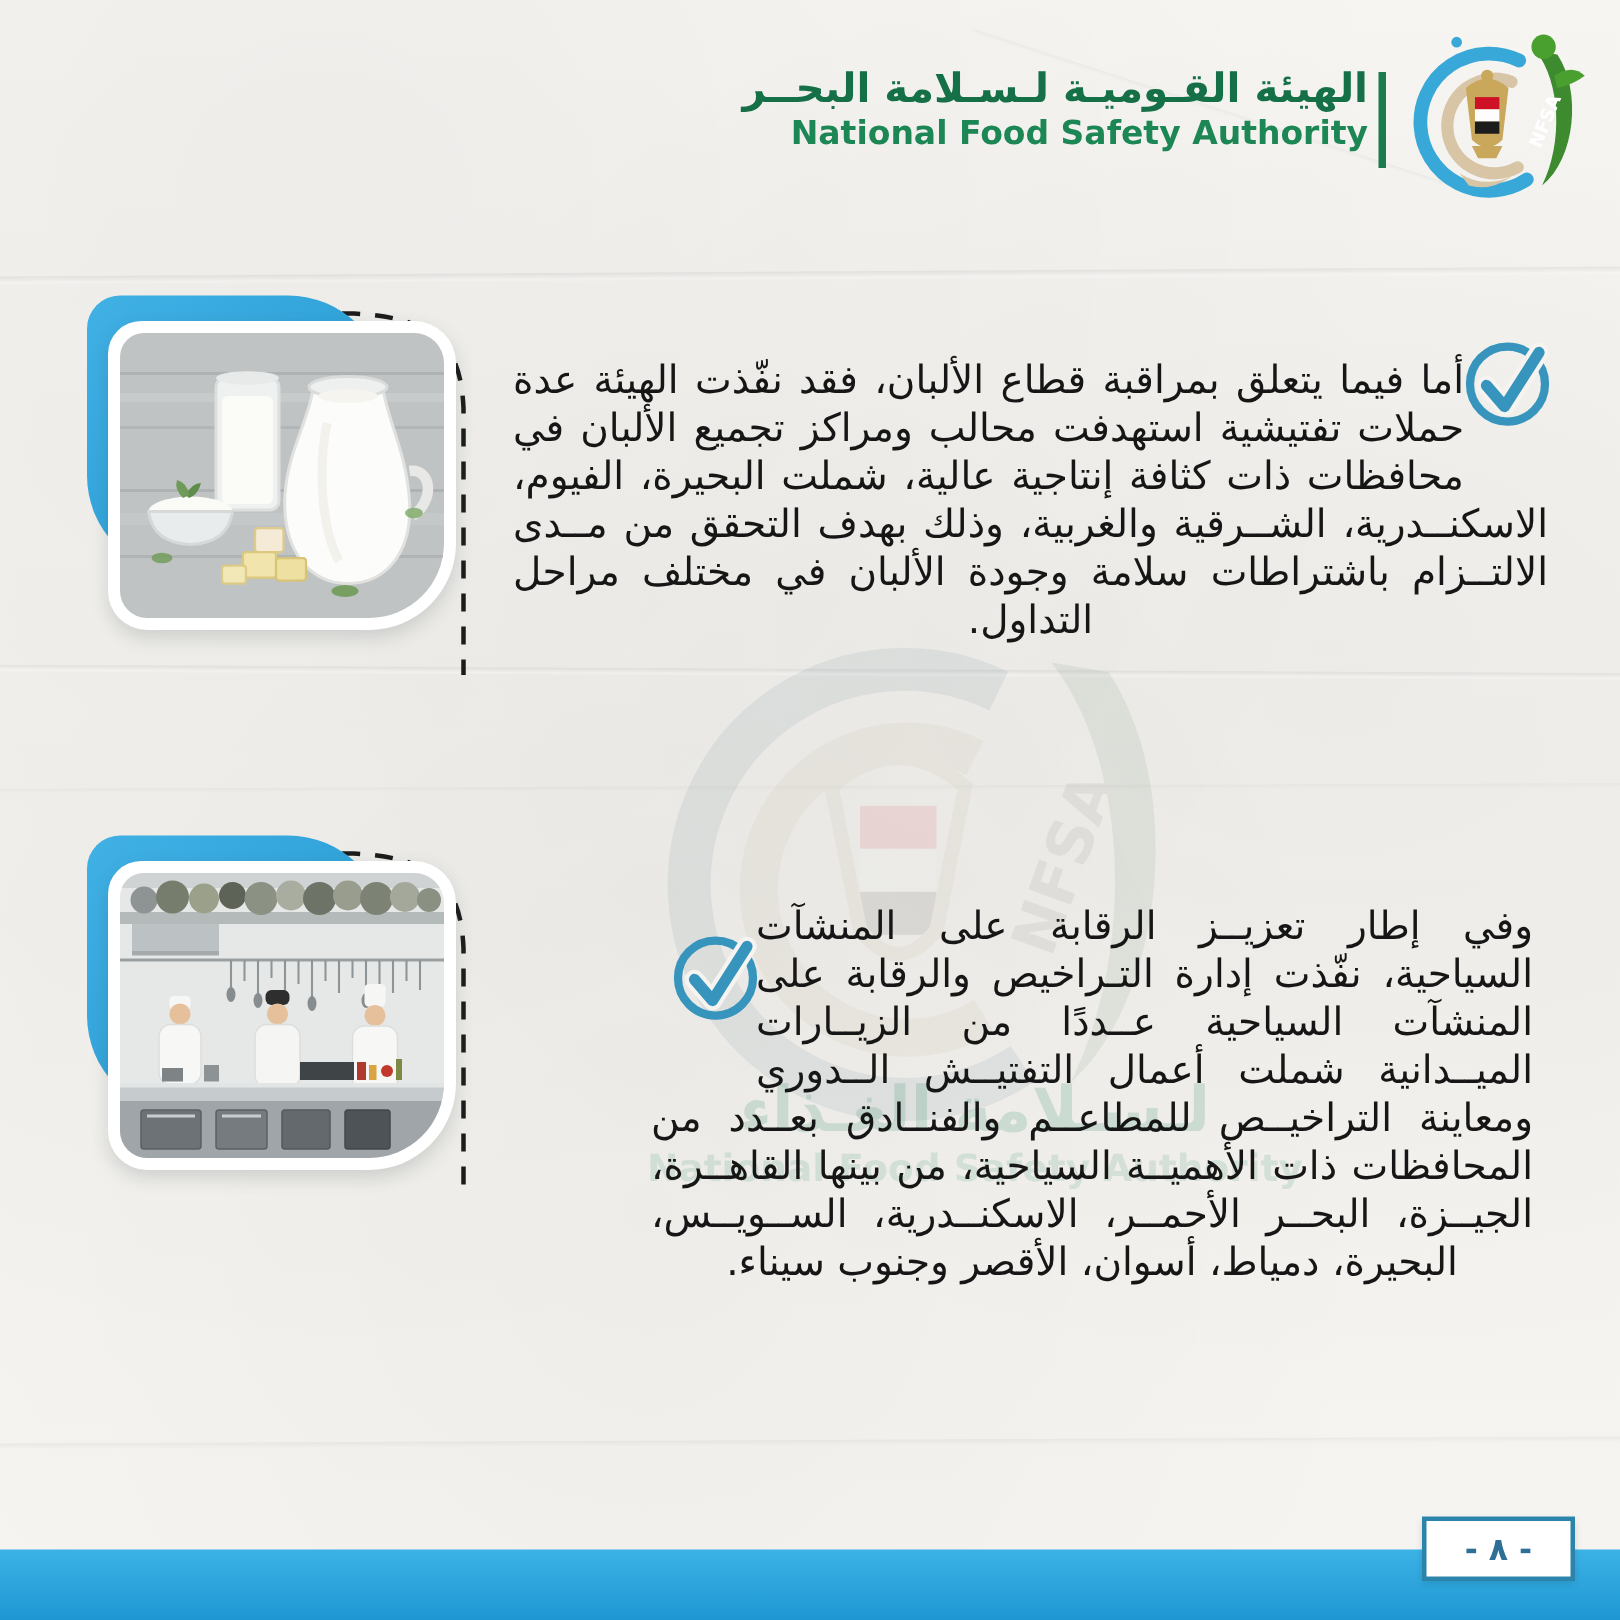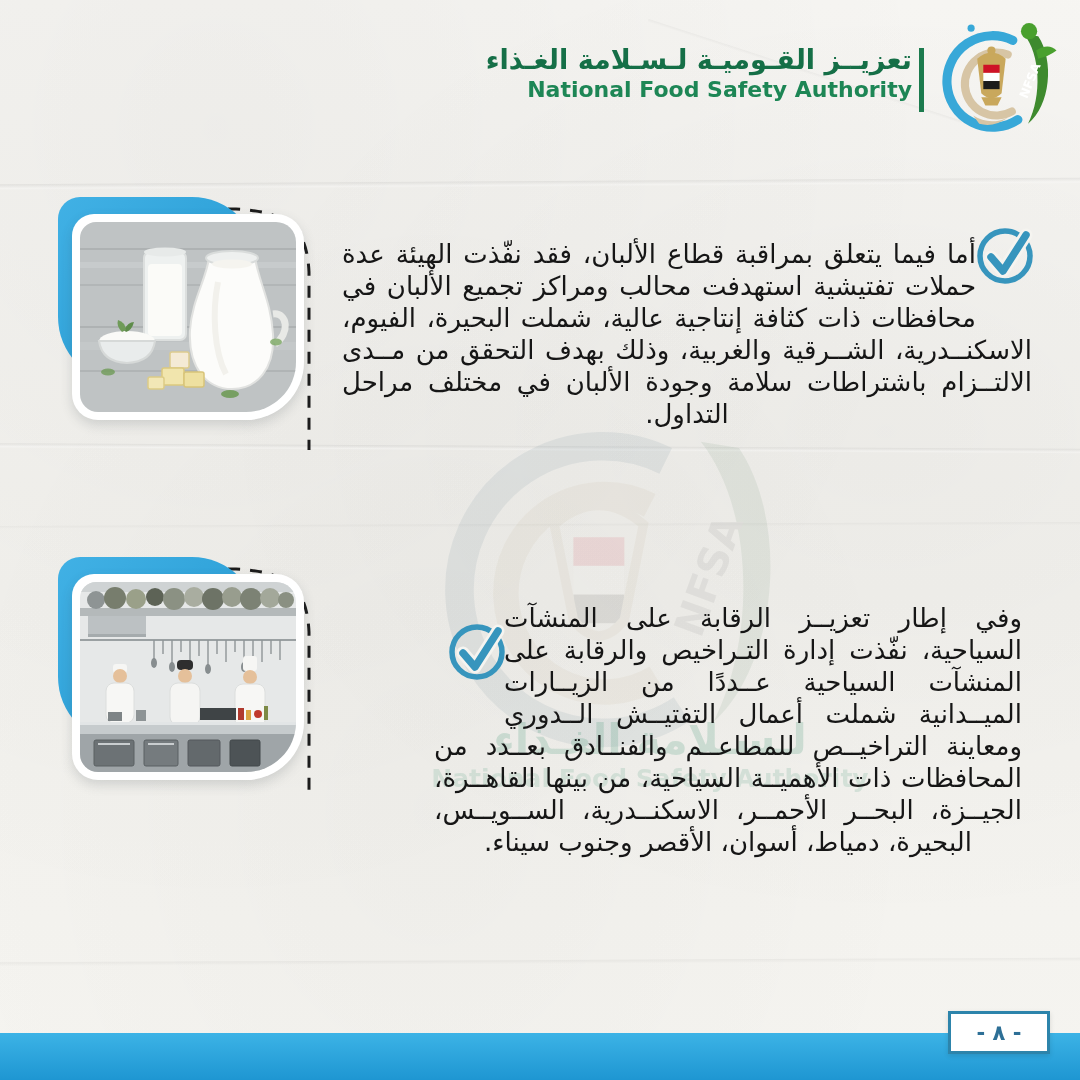--- a/index.html
+++ b/index.html
@@ -89,21 +89,21 @@
     <path d="M50 40 Q64 28 78 40 L72 70 Q64 80 56 70 Z" fill="none" stroke="#b9a886" stroke-width="3"></path>
     <path d="M96 14 C112 34 114 74 100 102 C120 84 124 40 108 16 Z" fill="#4d7a55"></path>
     <text x="96" y="76" font-size="13" fill="#666" transform="rotate(-70 96 76)" font-weight="bold">NFSA</text>
   </svg>
   <div class="wm-text">
     <div class="ar">لـسـلامة الغـذاء</div>
     <div class="en">National Food Safety Authority</div>
   </div>
 
   <div class="brand">
-    <div class="ar">تعزيــز القـوميـة لـسـلامة الغـذاء</div>
+    <div class="ar">الهيئة القـوميـة لـسـلامة البحــر</div>
     <div class="en">National Food Safety Authority</div>
   </div>
   <div class="brand-bar"></div>
   <svg class="logo" viewBox="0 0 135 118">
     <circle cx="44" cy="8" r="3.5" fill="#38a8d8"></circle>
     <path d="M85 20 A45 45 0 1 0 90 98" fill="none" stroke="#38a8d8" stroke-width="9" stroke-linecap="round"></path>
     <path d="M80 34 A31 31 0 1 0 84 90" fill="none" stroke="#d7c5a5" stroke-width="8" stroke-linecap="round"></path>
     <path d="M46 94 Q62 104 80 96 Q66 106 52 102 Z" fill="#d7c5a5"></path>
     <g>
       <path d="M50 38 Q64 26 78 38 L74 72 Q64 82 54 72 Z" fill="#c9a85c"></path>

